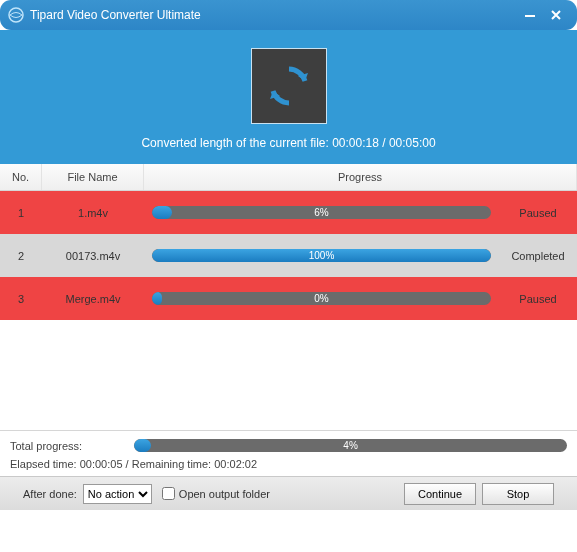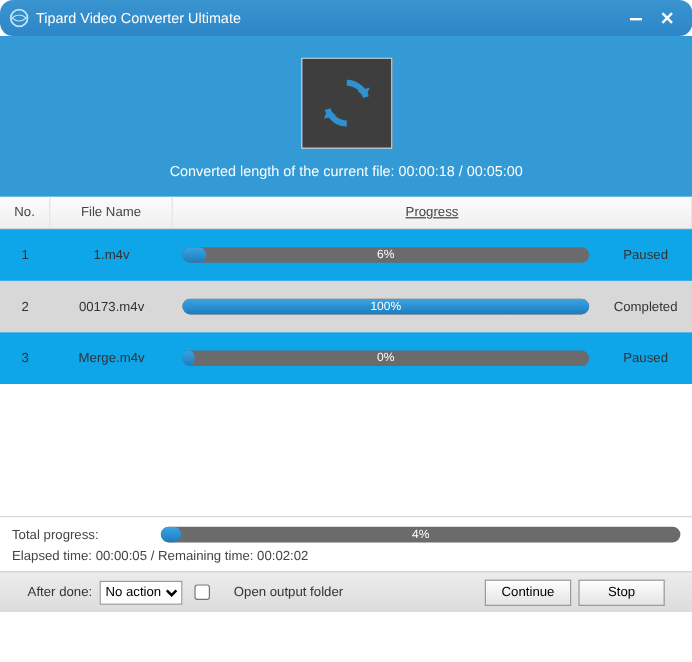--- a/index.html
+++ b/index.html
@@ -37,34 +37,34 @@
 .hero .iconbox {
   width: 76px; height: 76px;
   background: #3e3e3e;
   border: 1px solid #c9e2f1;
   margin: 0 auto 12px auto;
   display: flex; align-items: center; justify-content: center;
 }
 .hero .line1 { margin-bottom: 4px; }
 
 .table {
-  background: #0ea5e9;
+  background: #ef4444;
 }
 .thead {
   display: flex;
   align-items: center;
   height: 27px;
   font-size: 11px;
   color: #444;
   border-bottom: 1px solid #d6d6d6;
   background: linear-gradient(to bottom,#fcfcfc,#efefef);
 }
 .col-no { width: 42px; text-align: center; border-right:1px solid #e3e3e3;height:100%;display:flex;align-items:center;justify-content:center;}
 .col-name { width: 102px; text-align: center; border-right:1px solid #e3e3e3;height:100%;display:flex;align-items:center;justify-content:center;}
-.col-prog { flex: 1; text-align: center; border-right:1px solid #e3e3e3;height:100%;display:flex;align-items:center;justify-content:center;text-decoration:underline;}
+.col-prog { flex: 1; text-align: center; border-right:1px solid #e3e3e3;height:100%;display:flex;align-items:center;justify-content:center;}
 .col-state { width: 78px; text-align: center;height:100%;display:flex;align-items:center;justify-content:center;}
 
 .tbody .row {
   display: flex;
   align-items: center;
   height: 43px;
   font-size: 11px;
   color: #333;
 }
 .tbody .row.alt { background: #d8d8d8; }
@@ -114,21 +114,21 @@
   font-size: 11px;
   color: #333;
   gap: 6px;
 }
 .footer select {
   font-size: 11px;
   height: 20px;
   border: 1px solid #9a9a9a;
   background: #fff;
 }
-.footer .chk { display: inline-flex; align-items: center; gap: 20px; margin-left: 4px;}
+.footer .chk { display: inline-flex; align-items: center; gap: 4px; margin-left: 4px;}
 .footer .spacer2 { flex: 1; }
 .footer button {
   width: 72px; height: 22px;
   font-size: 11px;
   background: linear-gradient(to bottom,#fefefe,#e4e4e4);
   border: 1px solid #9a9a9a;
   cursor: pointer;
 }
 </style>
 </head>

